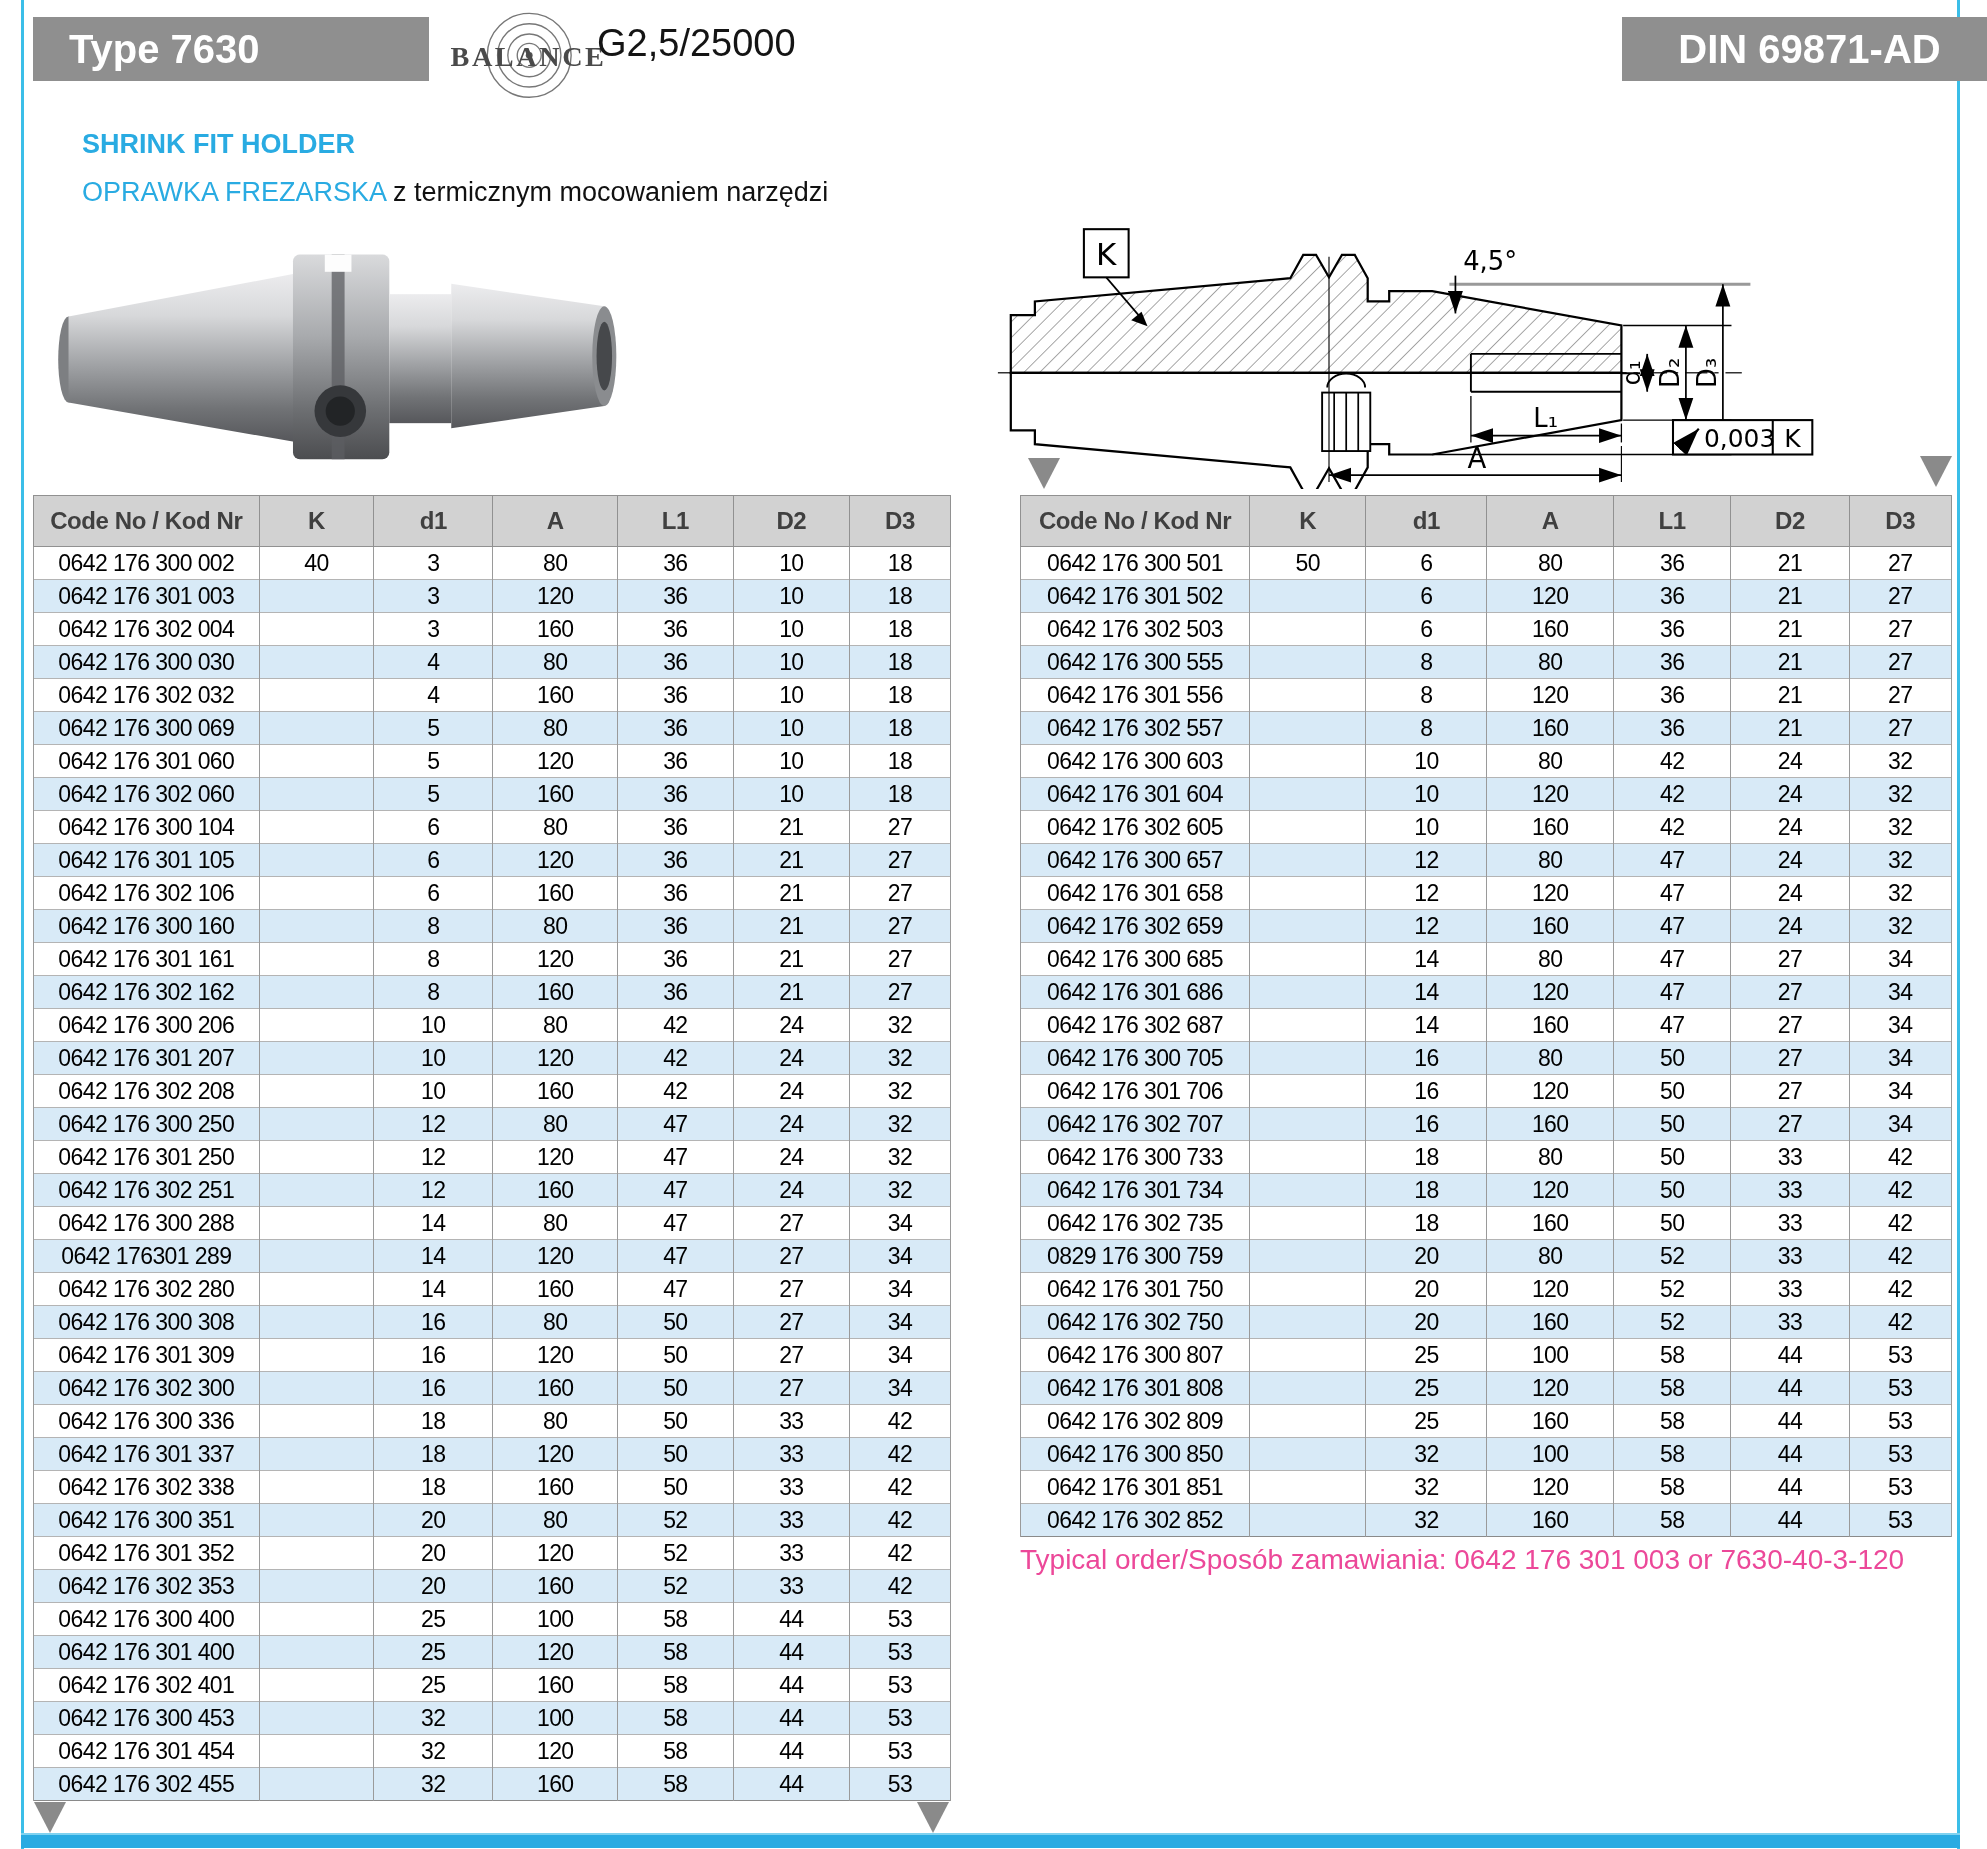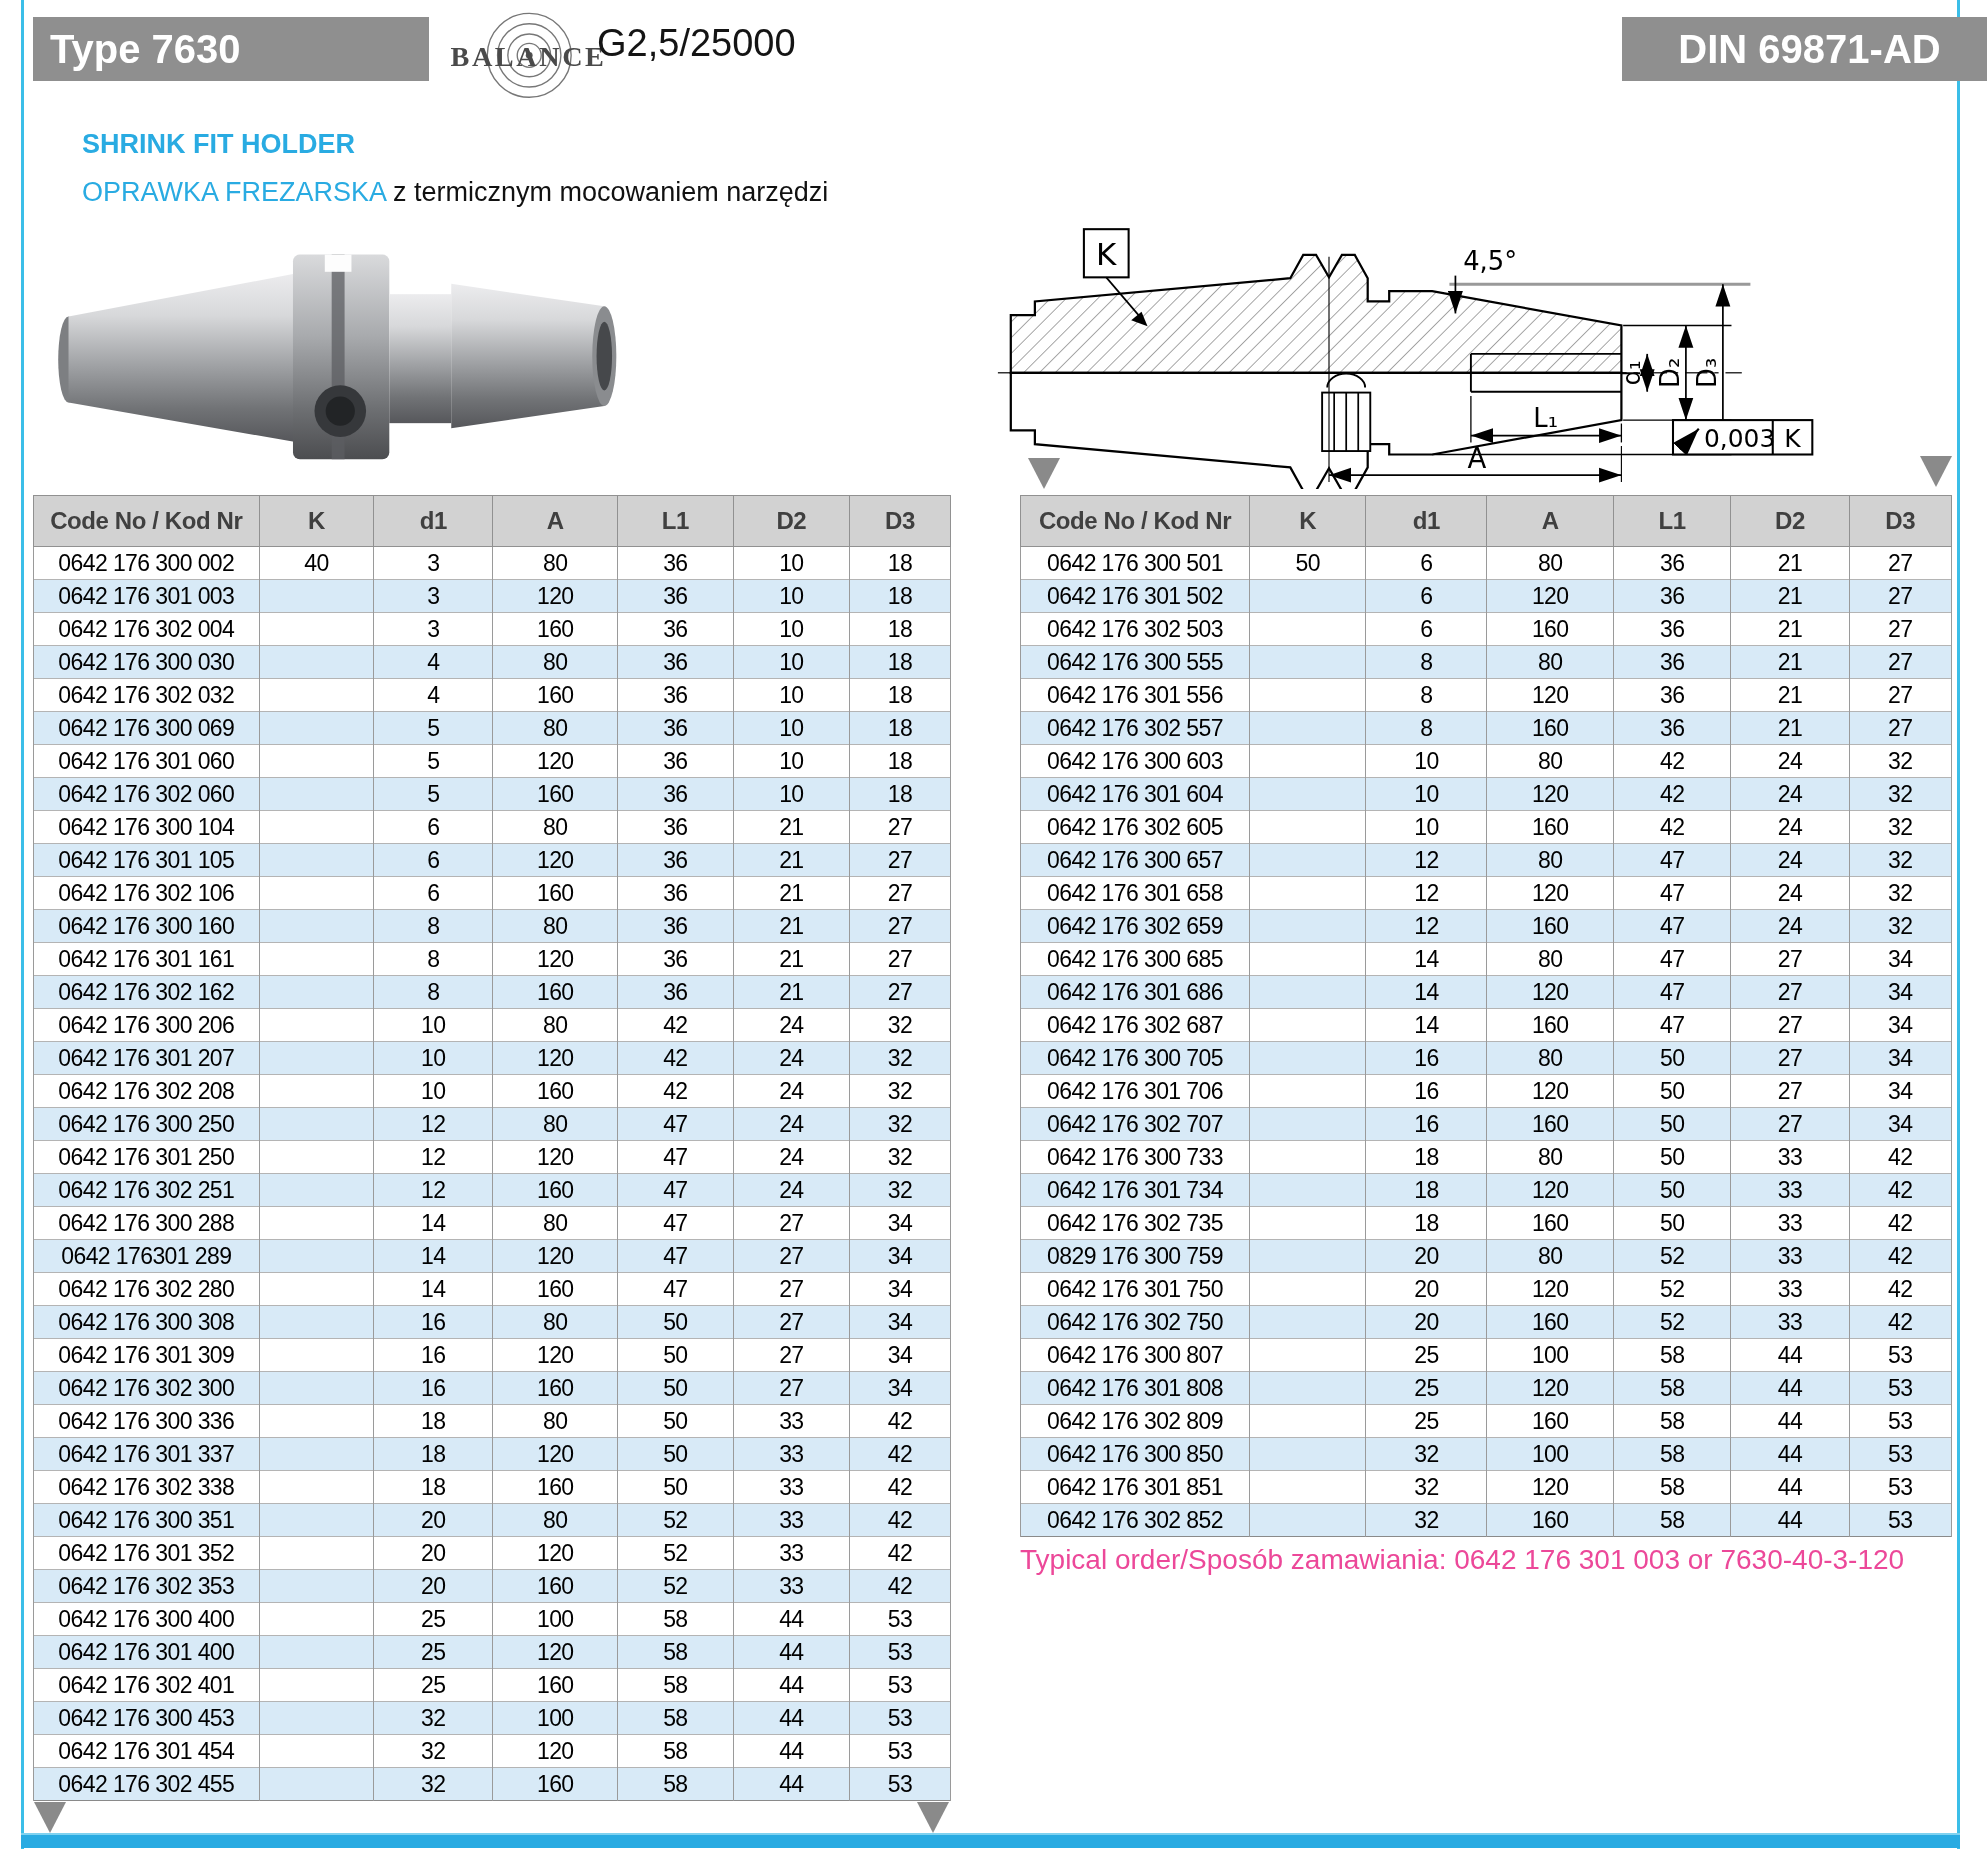--- a/index.html
+++ b/index.html
@@ -8,21 +8,21 @@
 
   
   .vline{position:absolute;top:0;width:3.4px;height:1850px;background:var(--frame-cyan,#3BBEE8);}
   #vline-left{left:20.6px;} #vline-right{left:1957px;}
   #bottom-bar{position:absolute;left:20.6px;top:1833px;width:1939px;height:13px;
               background:var(--accent-cyan,#29ABE2);border-top:2.6px solid #7fd2f0;}
 
   
   .gray-box{position:absolute;top:17px;height:64px;background:var(--header-gray,#8F8F8F);
             color:#fff;font-weight:bold;font-size:40px;line-height:64px;}
-  #type-box{left:33px;width:396px;padding-left:17px;box-sizing:border-box;}
+  #type-box{left:33px;width:396px;padding-left:36px;box-sizing:border-box;}
   #din-box{left:1576px;width:375px;text-align:center;margin-left:46px;}
   #balance-wrap{position:absolute;left:443px;top:10.3px;width:181px;height:89px;}
   #balance-wrap text{font-family:"Liberation Serif",serif;font-weight:bold;
                      letter-spacing:3px;fill:#4a4a4a;font-size:33px;}
   #g-spec{position:absolute;left:583px;top:22.4px;font-size:38px;color:#141414;margin-left:14px;}
 
   #subtitle-en{position:absolute;left:82px;top:129px;font-size:27px;font-weight:bold;
                color:var(--accent-cyan,#29ABE2);}
   #subtitle-pl{position:absolute;left:82px;top:177px;font-size:27px;color:#111;}
   #subtitle-pl .hl{font-weight:normal;color:var(--accent-cyan,#29ABE2);}

